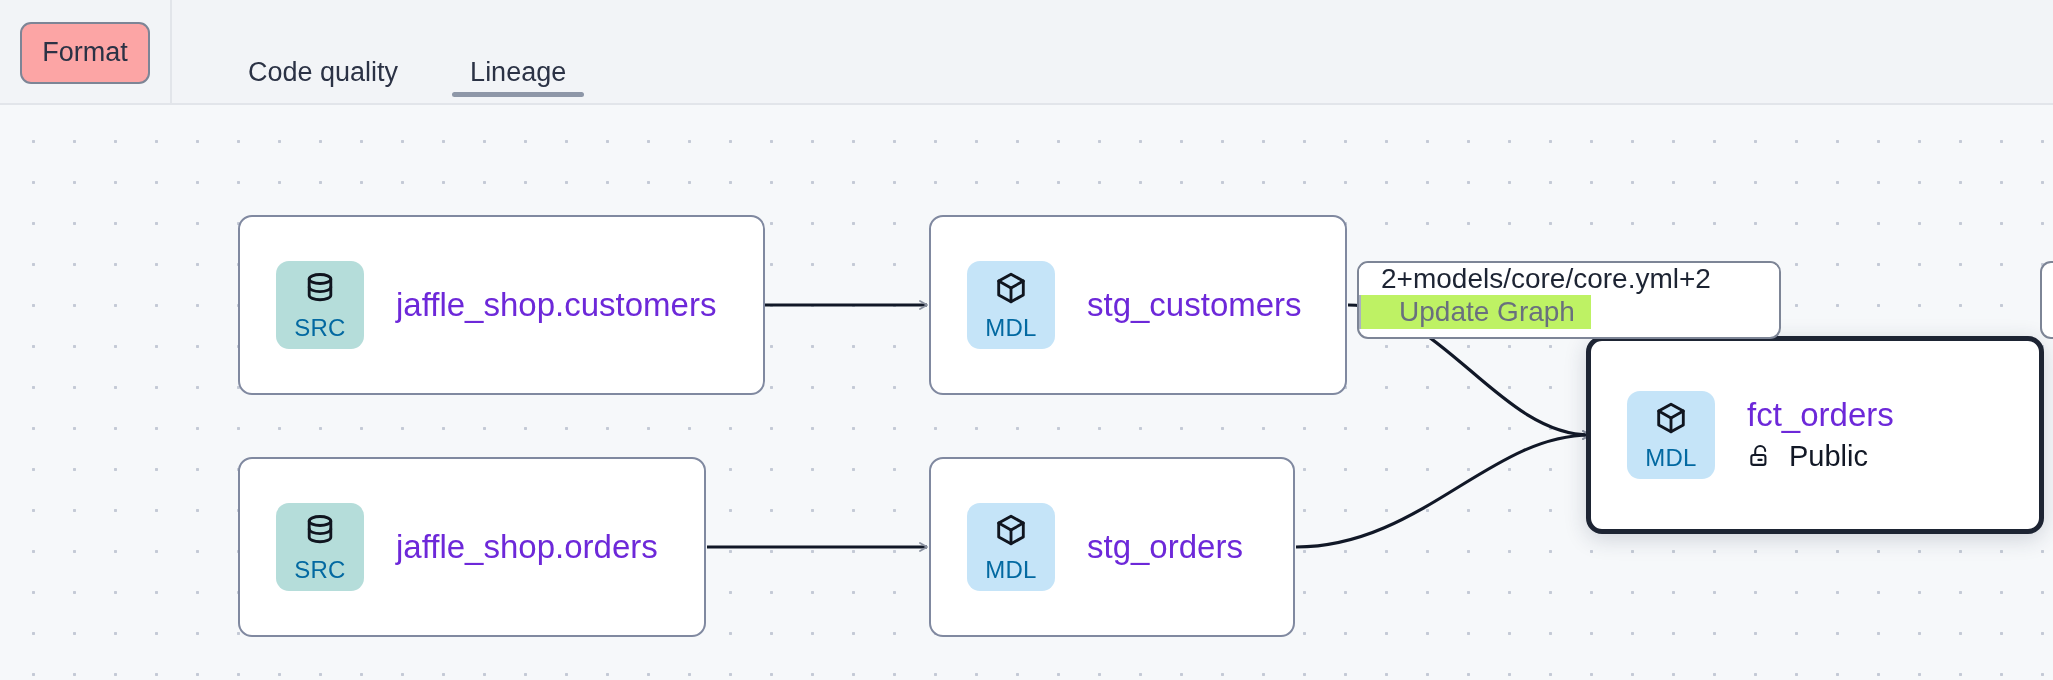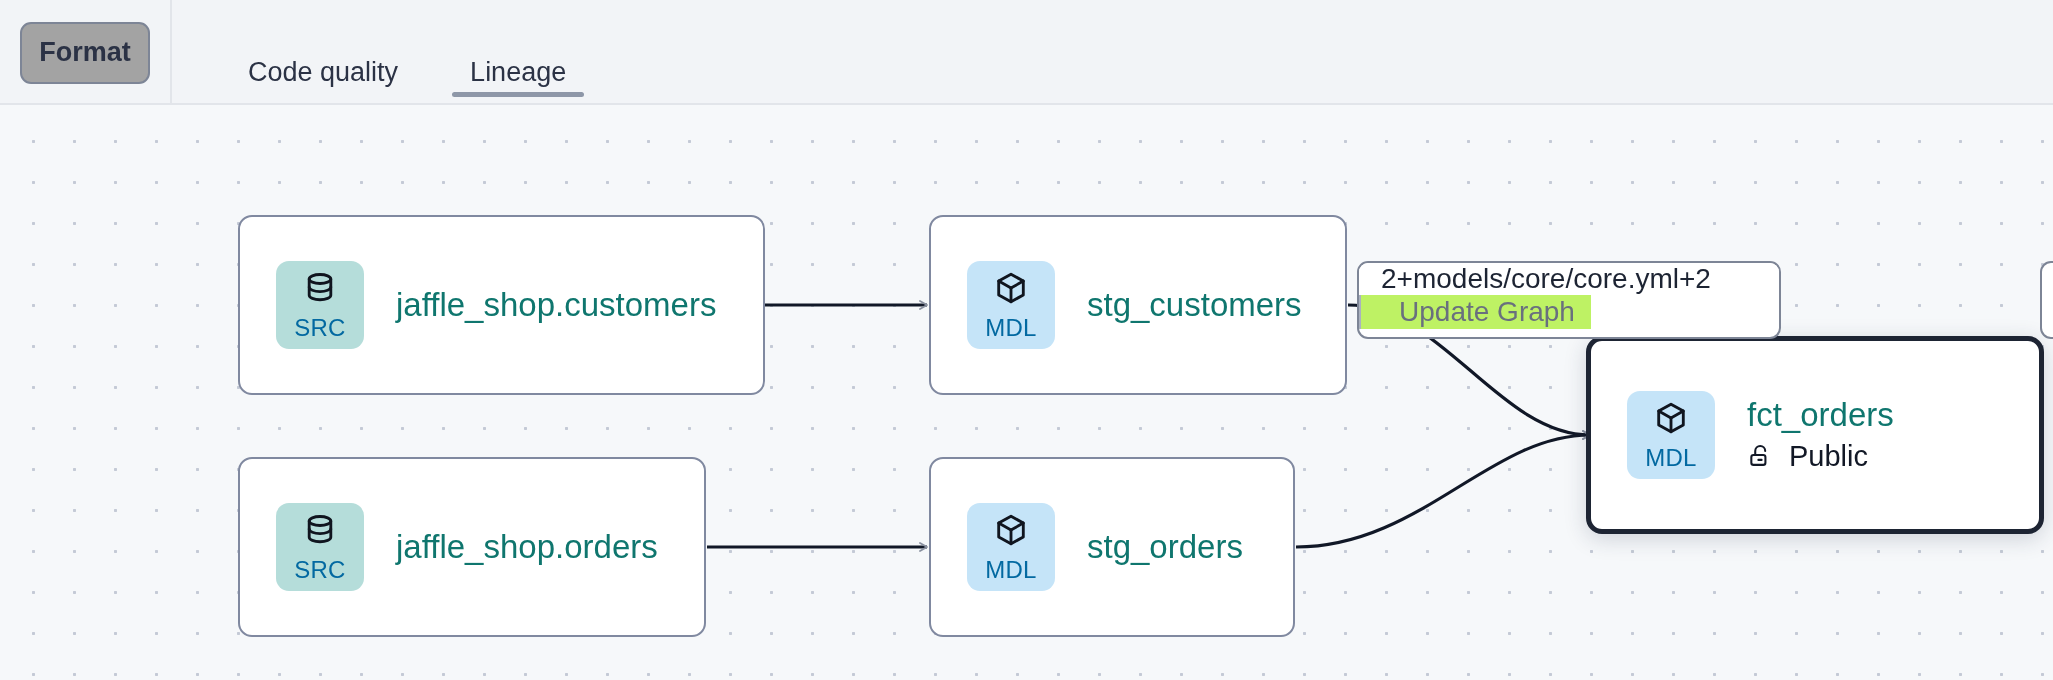--- a/index.html
+++ b/index.html
@@ -32,31 +32,30 @@
     background: #f2f4f7;
     border-right: 2px solid #e2e5ea;
     box-sizing: border-box;
     display: flex;
     align-items: center;
     justify-content: center;
   }
   .format-btn {
     width: 130px;
     height: 62px;
-    background: #a3a3a3;
+    background: #fca5a5;
     border: 2px solid #7d8596;
     border-radius: 11px;
     color: #2b3245;
     font-size: 27px;
     display: flex;
     align-items: center;
     justify-content: center;
     cursor: pointer;
     box-sizing: border-box;
-    font-weight: bold;
   }
   .tabs {
     position: absolute;
     left: 172px; top: 0;
     height: 105px;
     display: flex;
     align-items: stretch;
     padding-left: 68px;
   }
   .tab {
@@ -152,21 +151,21 @@
   }
 
   .node-body {
     margin-left: 32px;
     display: flex;
     flex-direction: column;
     justify-content: center;
   }
   .node-title {
     font-size: 33px;
-    color: #0f766e;
+    color: #6d28d9;
     line-height: 1.12;
     white-space: nowrap;
   }
   .node-sub {
     display: flex;
     align-items: center;
     gap: 16px;
     margin-top: 6px;
     font-size: 29px;
     color: #121826;

